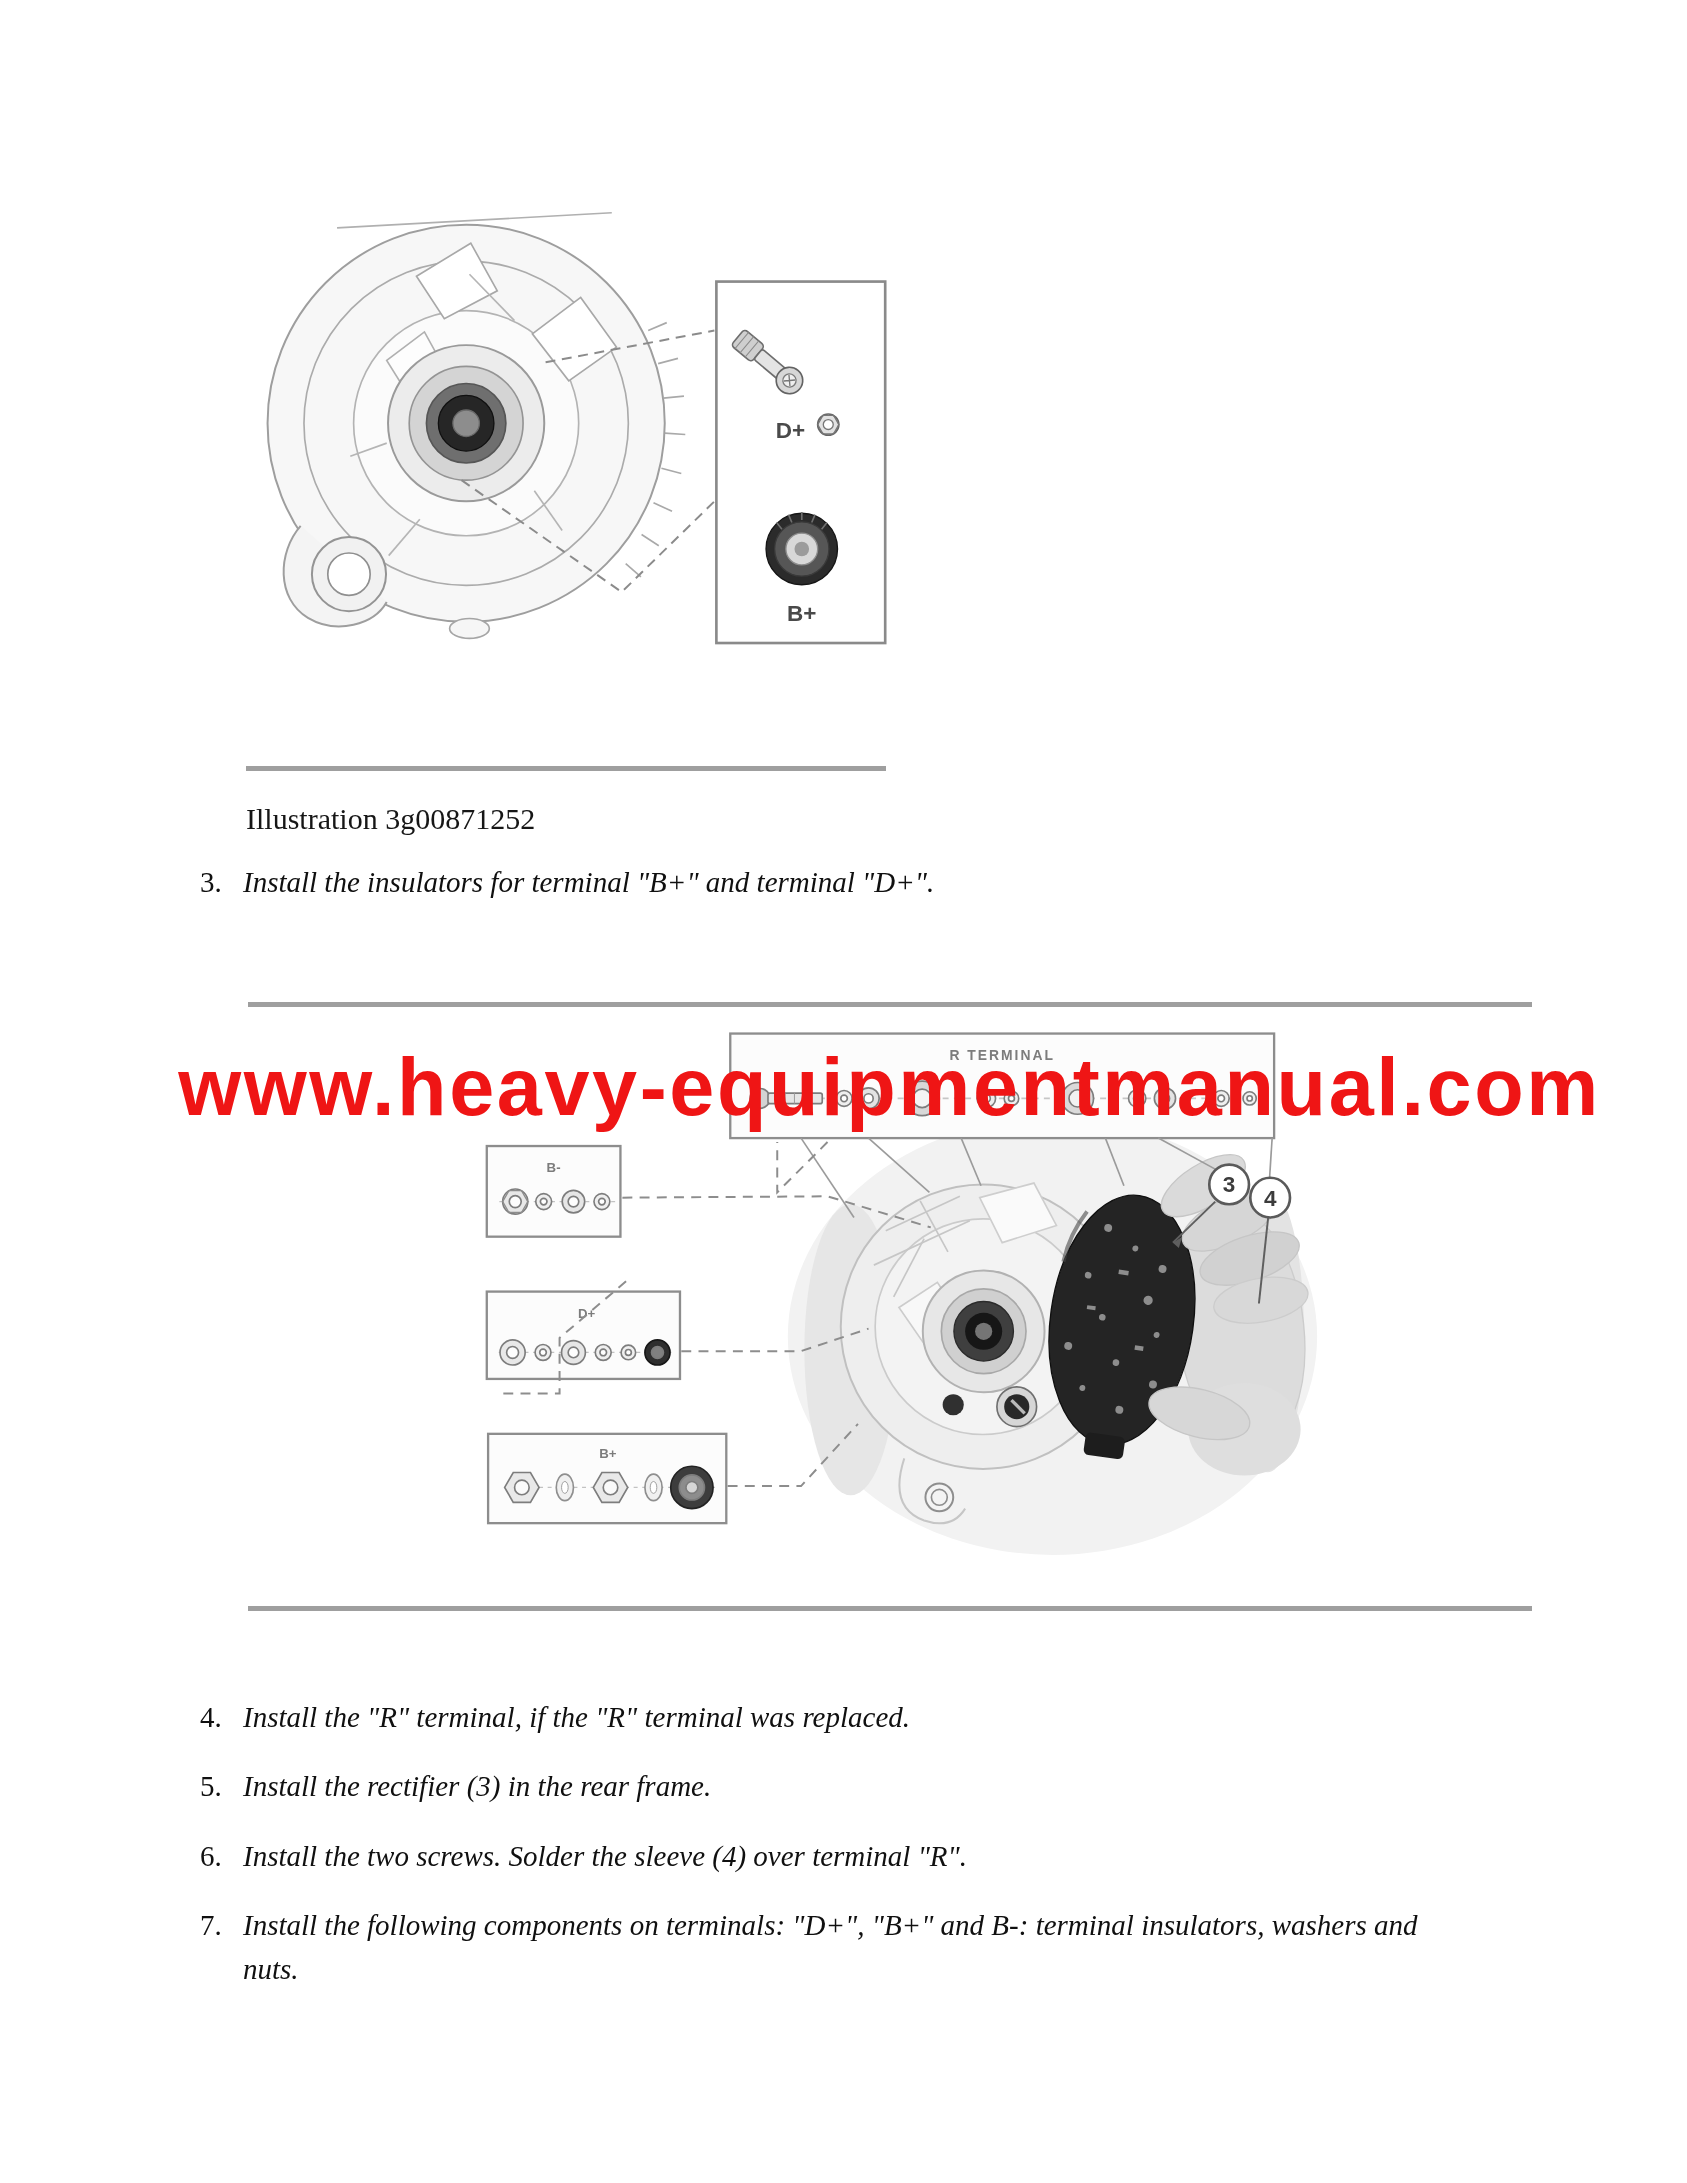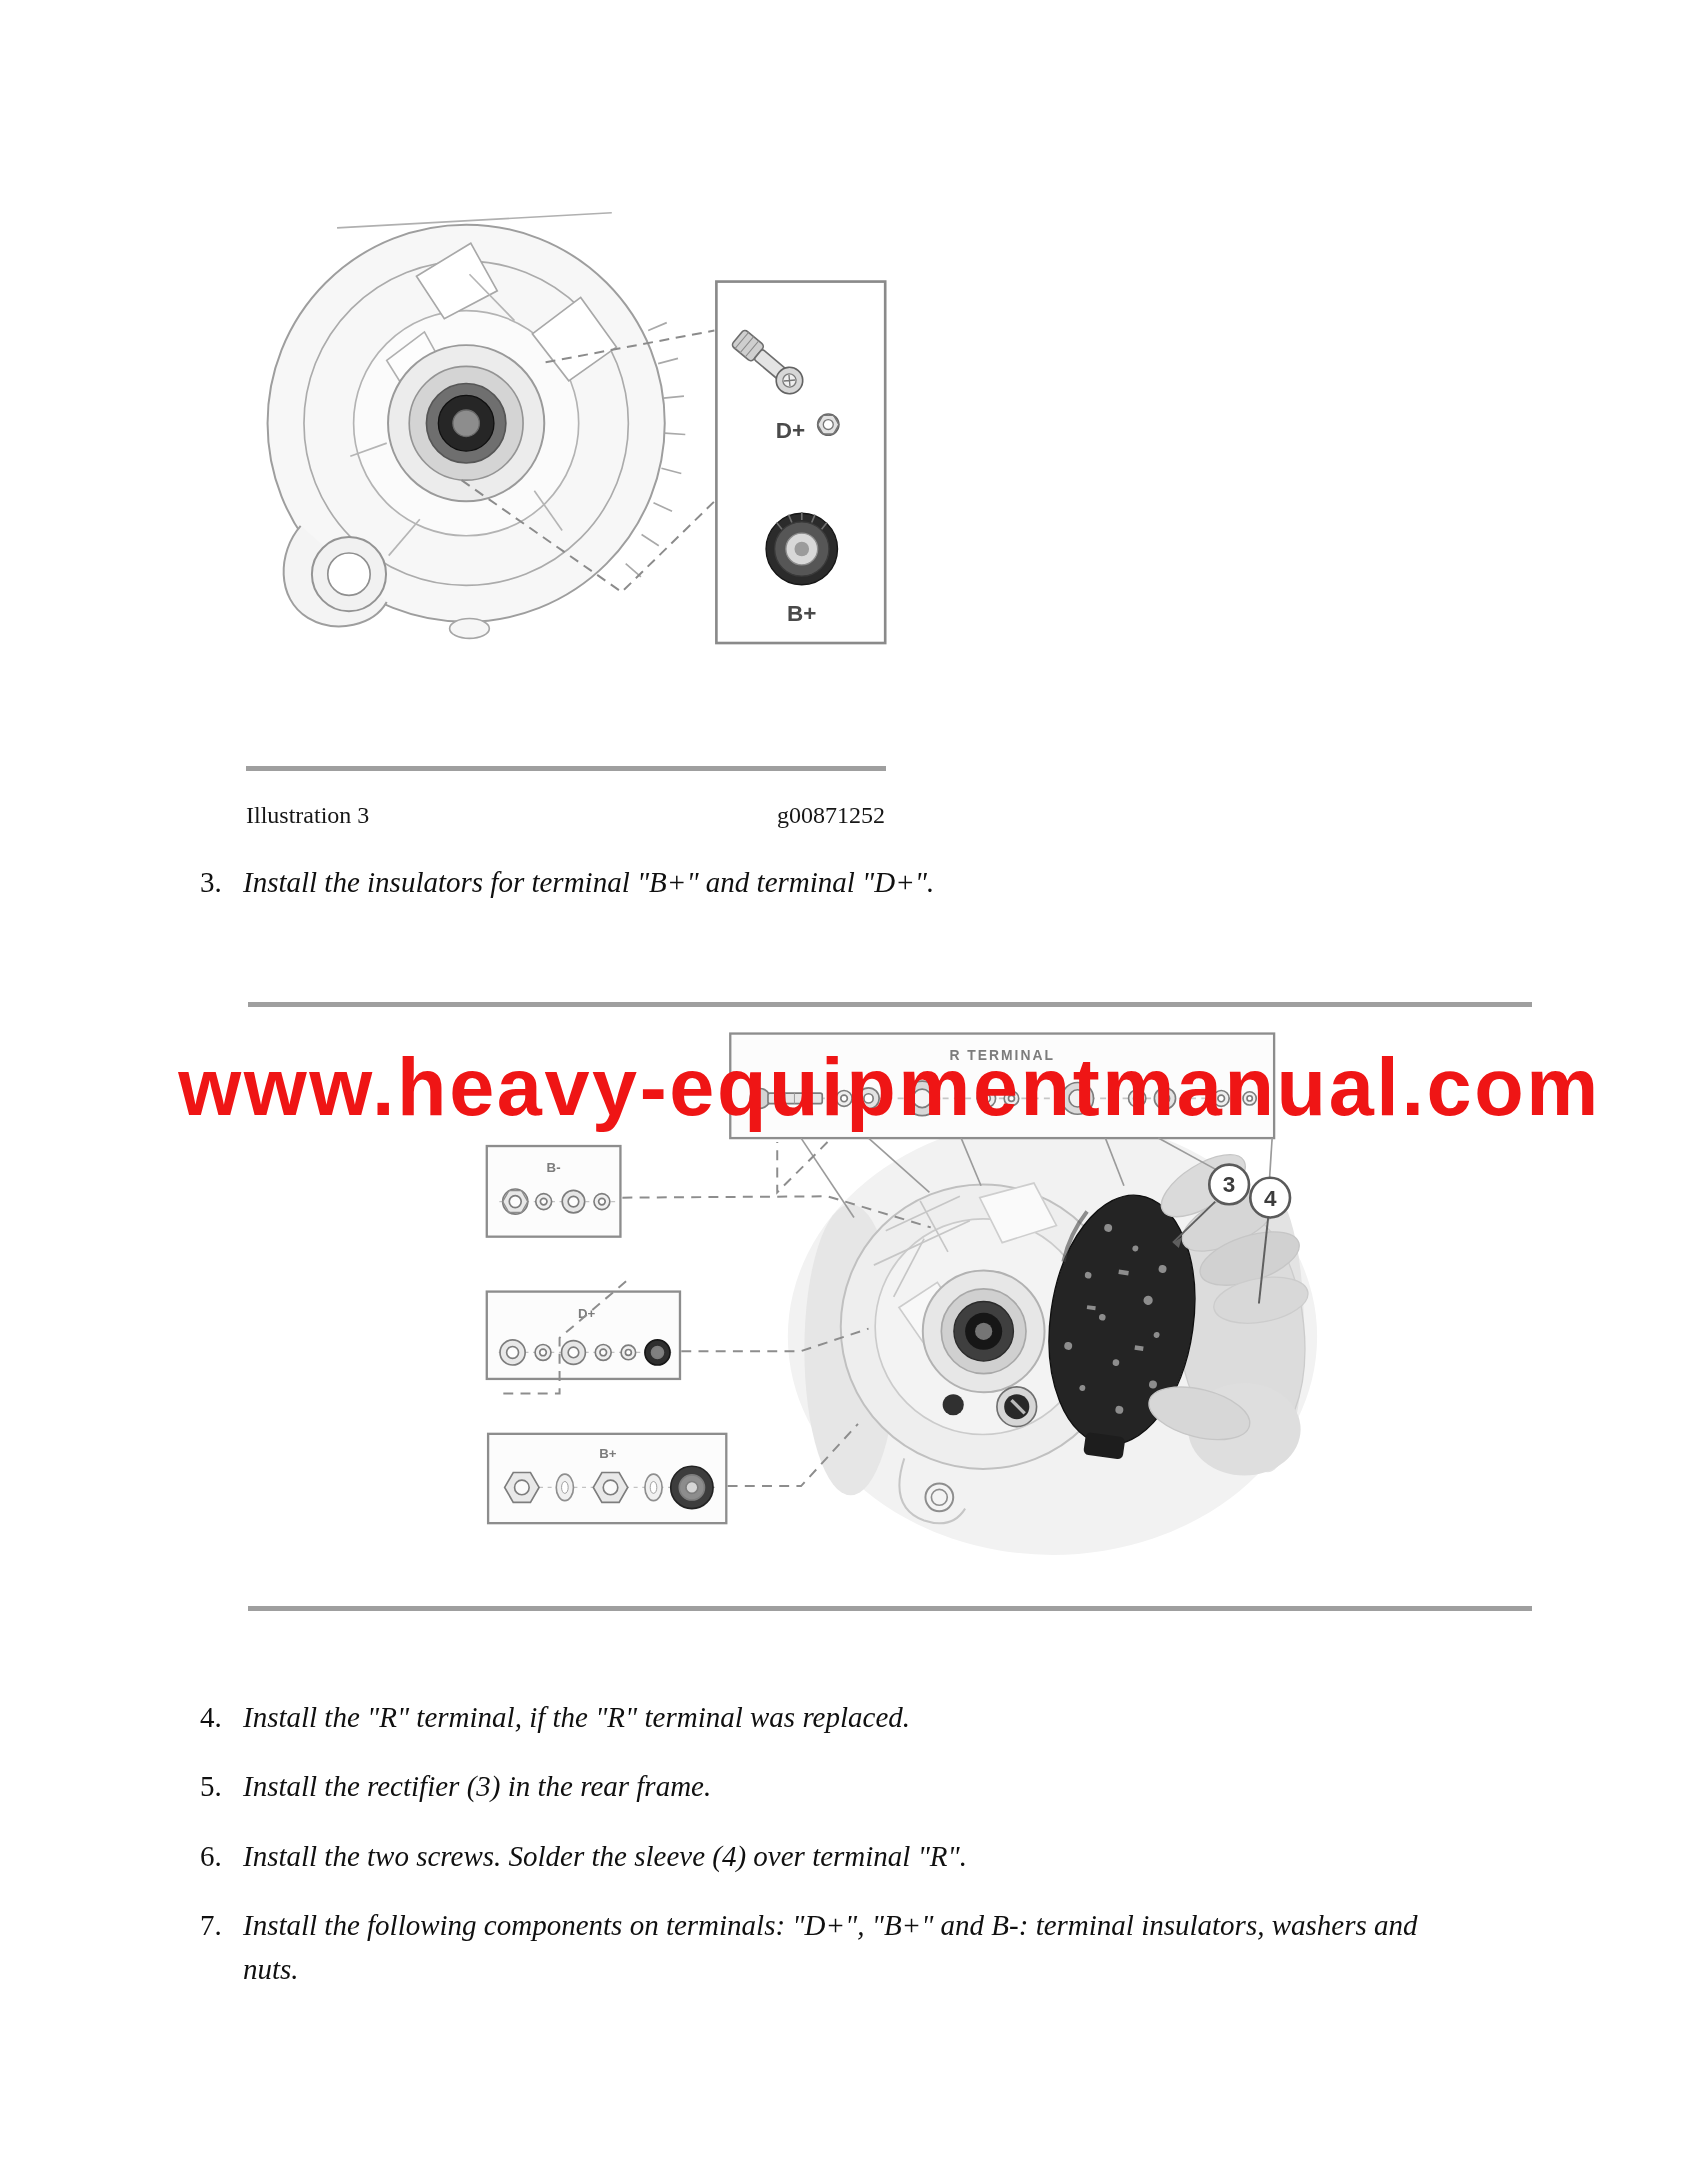--- a/index.html
+++ b/index.html
@@ -1,21 +1,21 @@
 <!DOCTYPE html>
 <html style="font-size:10.6px"><head>
 <meta charset="utf-8">
 <style>
   html,body{margin:0;padding:0;background:#ffffff;}
   .page{position:relative;width:1687px;height:2183px;background:#ffffff;overflow:hidden;
         font-family:"Liberation Serif",serif;color:#141414;}
   .fig{position:absolute;}
   .rule{position:absolute;height:4.6px;background:#9f9f9f;}
-  .caption-row{position:absolute;display:flex;justify-content:space-between;align-items:baseline;
-               font-size:24px;color:#161616;}
+  .caption-row{position:absolute;display:flex;justify-content:flex-start;align-items:baseline;
+               font-size:30px;color:#161616;}
   .step{position:absolute;display:flex;font-size:29px;line-height:1.5;color:#101010;}
   .step-num{width:43px;flex:none;}
   .step-text{white-space:pre-wrap;font-style:italic;}
   .watermark{position:absolute;left:0;top:1043px;width:1687px;text-align:center;z-index:10;
              font-family:"Liberation Sans",sans-serif;font-size:81px;font-weight:700;
              letter-spacing:2.6px;color:#ef1515;line-height:1.1;pointer-events:none;padding-left:46px;}
   svg text.part-label{font-family:"Liberation Sans",sans-serif;font-weight:600;fill:#4a4a4a;}
   svg text.box-label{font-family:"Liberation Sans",sans-serif;font-weight:600;fill:#7c7c7c;}
   svg text.callout-num{font-family:"Liberation Sans",sans-serif;font-weight:700;fill:#3c3c3c;}
 </style>

